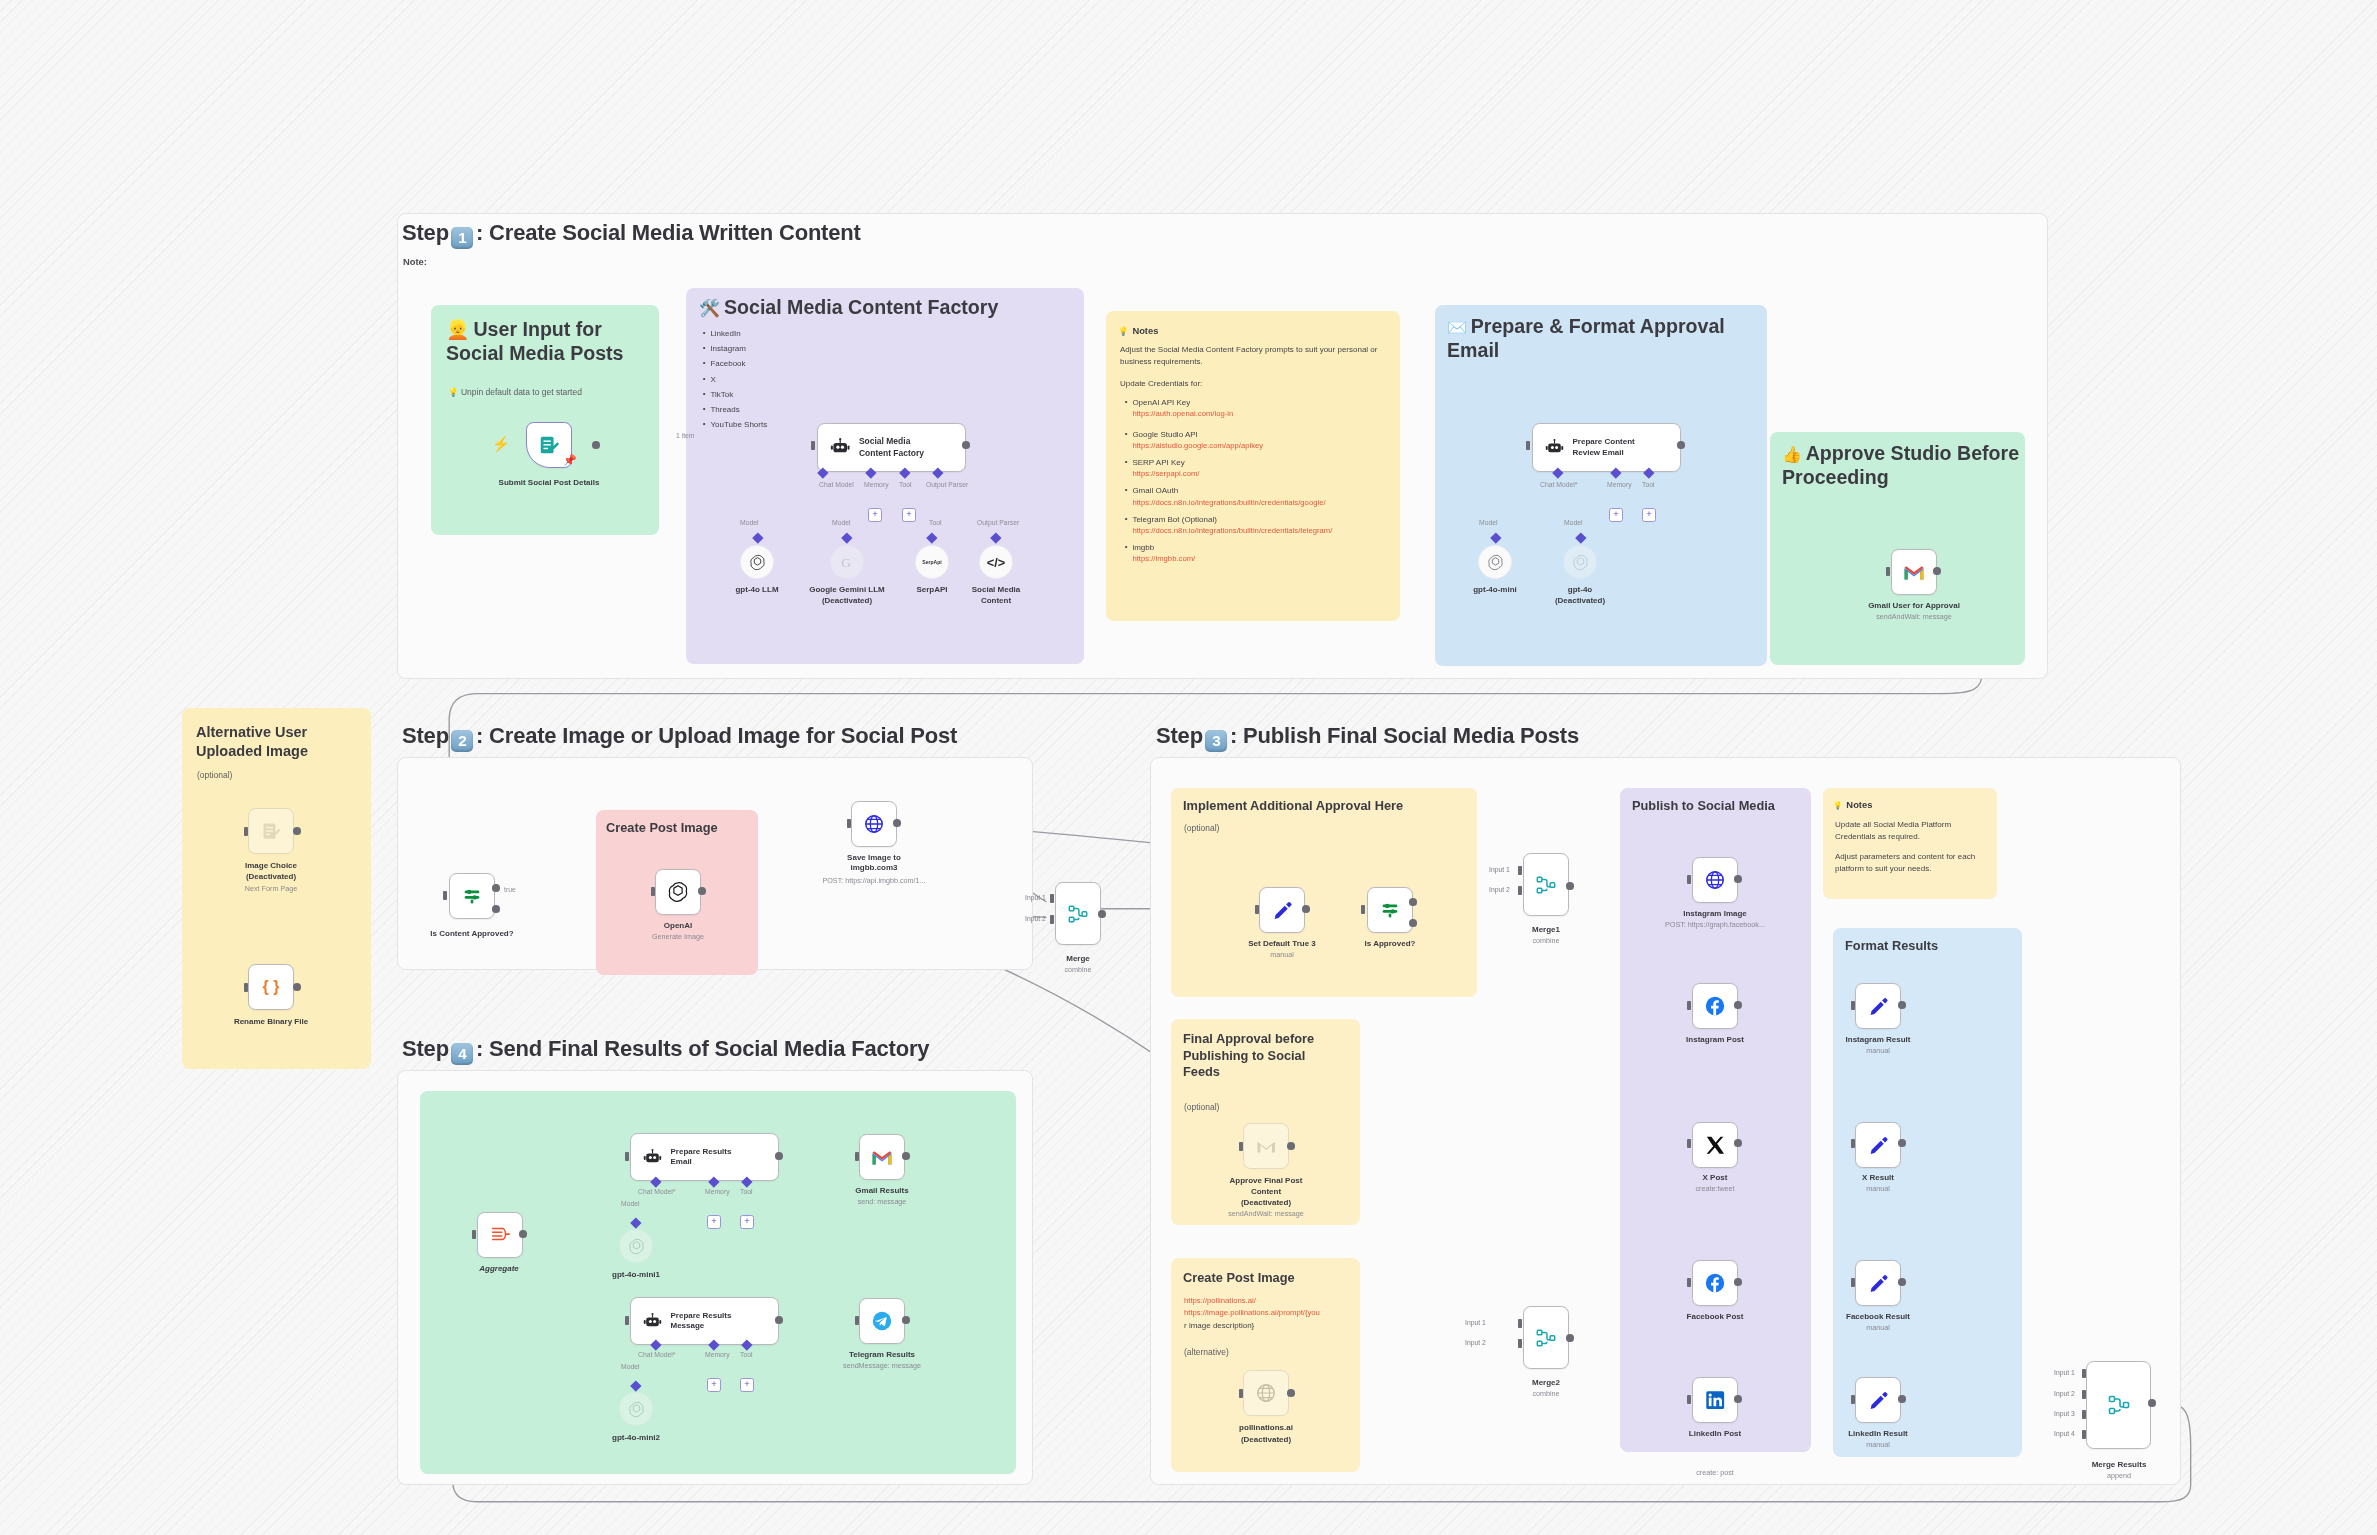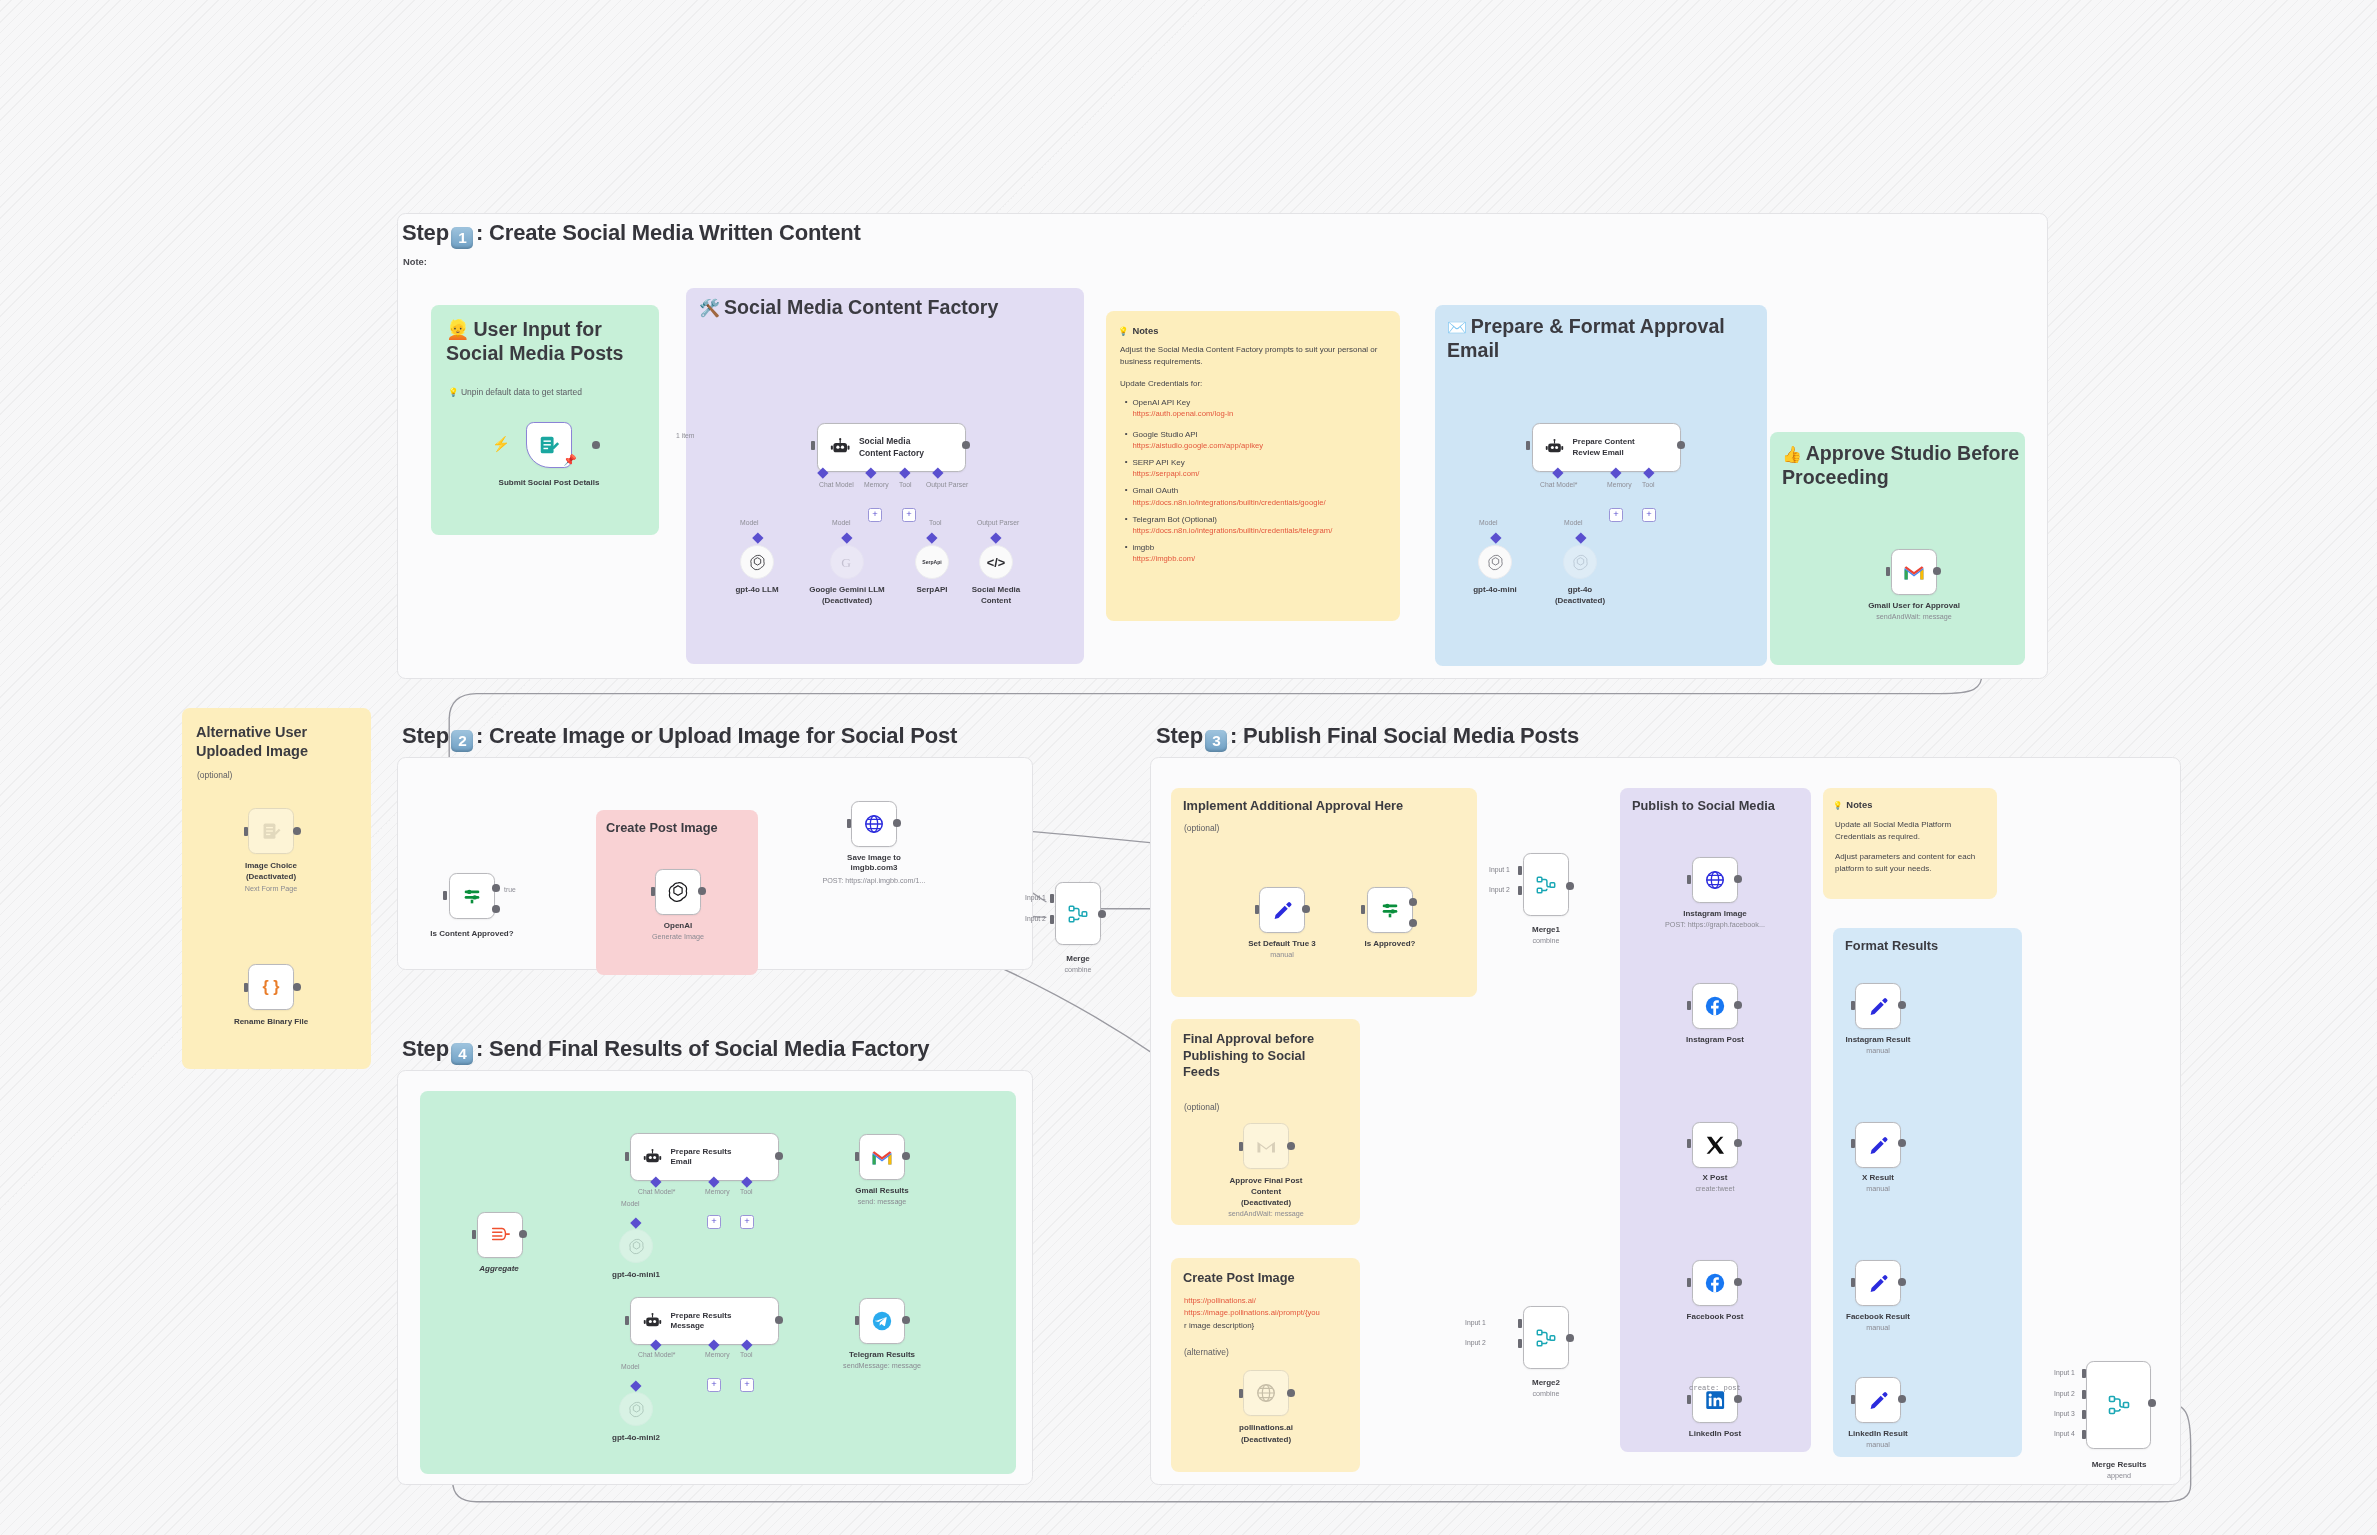--- a/index.html
+++ b/index.html
@@ -198,20 +198,29 @@
   </svg>
 </div>
 <div class="abs" style="left:563px;top:454px;font-size:11px;color:#5a4fcf;">📌</div>
 <div class="port" style="left:592px;top:441px;"></div>
 <div class="abs node-label" style="left:549px;top:478px;">Submit Social Post Details</div>
 
 <div class="abs sticky purple" style="left:686px;top:288px;width:398px;height:376px;"></div>
 <div class="abs" style="left:699px;top:296px;width:374px;">
   <span style="font-size:17px;">🛠️</span>
   <span class="sticky-h1">Social Media Content Factory</span>
+</div>
+<div class="abs" style="left:701px;top:326px;width:179px;">
+  <div class="sticky-li">LinkedIn</div>
+  <div class="sticky-li">Instagram</div>
+  <div class="sticky-li">Facebook</div>
+  <div class="sticky-li">X</div>
+  <div class="sticky-li">TikTok</div>
+  <div class="sticky-li">Threads</div>
+  <div class="sticky-li">YouTube Shorts</div>
 </div>
 
 <div class="abs conn-label" style="left:676px;top:432px;">1 item</div>
 <div class="port in" style="left:811px;top:441px;"></div>
 <div class="abs node" style="left:817px;top:423px;width:149px;height:49px;justify-content:flex-start;padding-left:12px;gap:8.5px;">
   <svg width="20.4" height="20.4" viewBox="0 0 24 24">
     <rect x="4" y="7" width="16" height="11" rx="3" fill="#2b2b2f"></rect>
     <circle cx="9.3" cy="12" r="1.9" fill="#fff"></circle>
         <circle cx="14.7" cy="12" r="1.9" fill="#fff"></circle>
     <rect x="11.3" y="3" width="1.4" height="4" fill="#2b2b2f"></rect>
@@ -602,21 +611,21 @@
 <div class="abs node sq" style="left:1692px;top:1377px;">
   <svg width="20.4" height="20.4" viewBox="0 0 24 24">
     <rect x="1.5" y="1.5" width="21" height="21" rx="2" fill="#0a66c2"></rect>
     <rect x="4.5" y="9" width="3.2" height="10" fill="#fff"></rect>
         <circle cx="6.1" cy="6" r="1.9" fill="#fff"></circle>
     <path d="M10 9h3v1.4c.6-1 1.7-1.7 3.2-1.7 2.3 0 3.8 1.5 3.8 4.3V19h-3.2v-5.2c0-1.4-.6-2.2-1.8-2.2-1.1 0-1.8.8-1.8 2.2V19H10z" fill="#fff"></path>
   </svg>
 </div>
 <div class="port" style="left:1734px;top:1395px;"></div>
 <div class="abs node-label" style="left:1715px;top:1429px;">LinkedIn Post</div>
-<div class="abs node-sub" style="left:1715px;top:1384px;font-family:Liberation Mono, monospace;">create: post</div>
+<div class="abs node-sub" style="left:1715px;top:1468px;">create: post</div>
 
 <div class="abs sticky yellow-l" style="left:1823px;top:788px;width:174px;height:111px;"></div>
 <div class="abs" style="left:1833px;top:796px;">
   <span style="font-size:7.7px;">💡</span>
   <span class="notes-head">Notes</span>
 </div>
 <div class="abs sticky-p" style="left:1835px;top:819px;width:151px;">Update all Social Media Platform Credentials as required.</div>
 <div class="abs sticky-p" style="left:1835px;top:851px;width:151px;">Adjust parameters and content for each platform to suit your needs.</div>
 
 <div class="abs sticky blue-l" style="left:1833px;top:928px;width:189px;height:529px;"></div>

